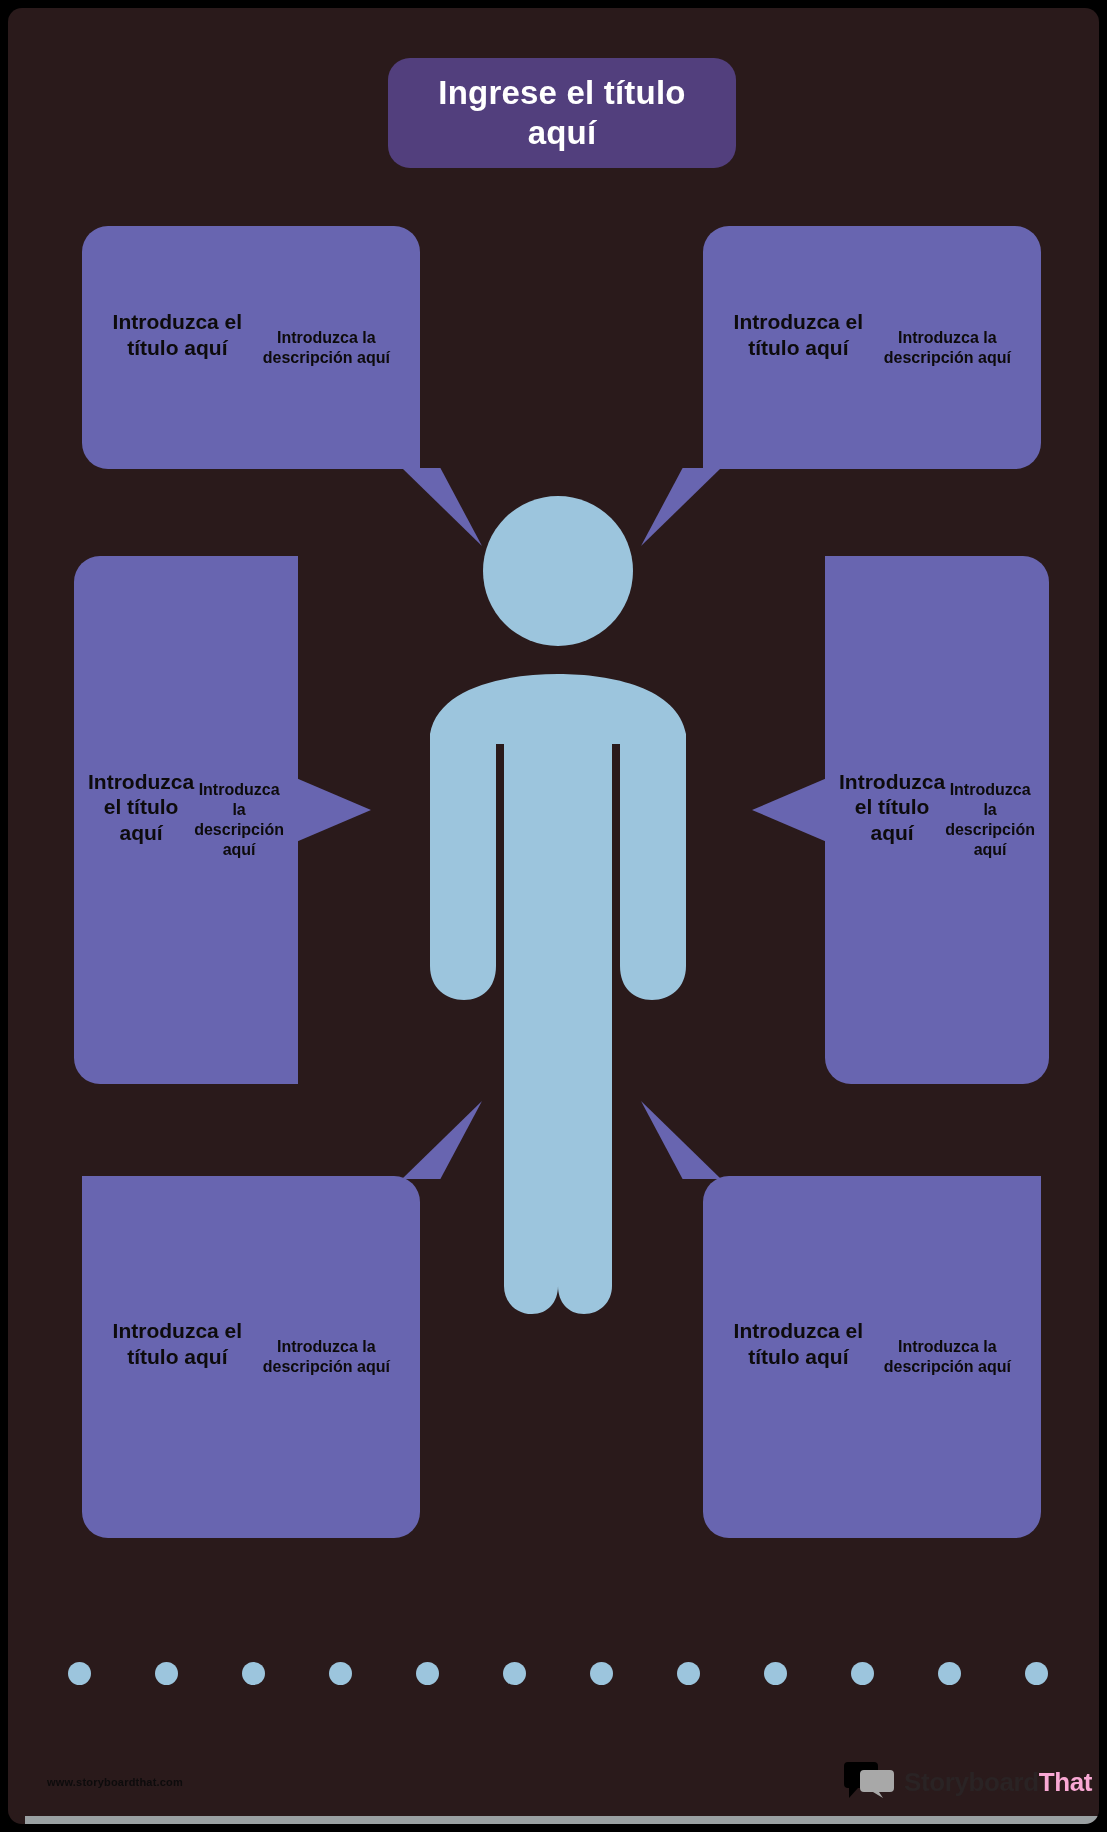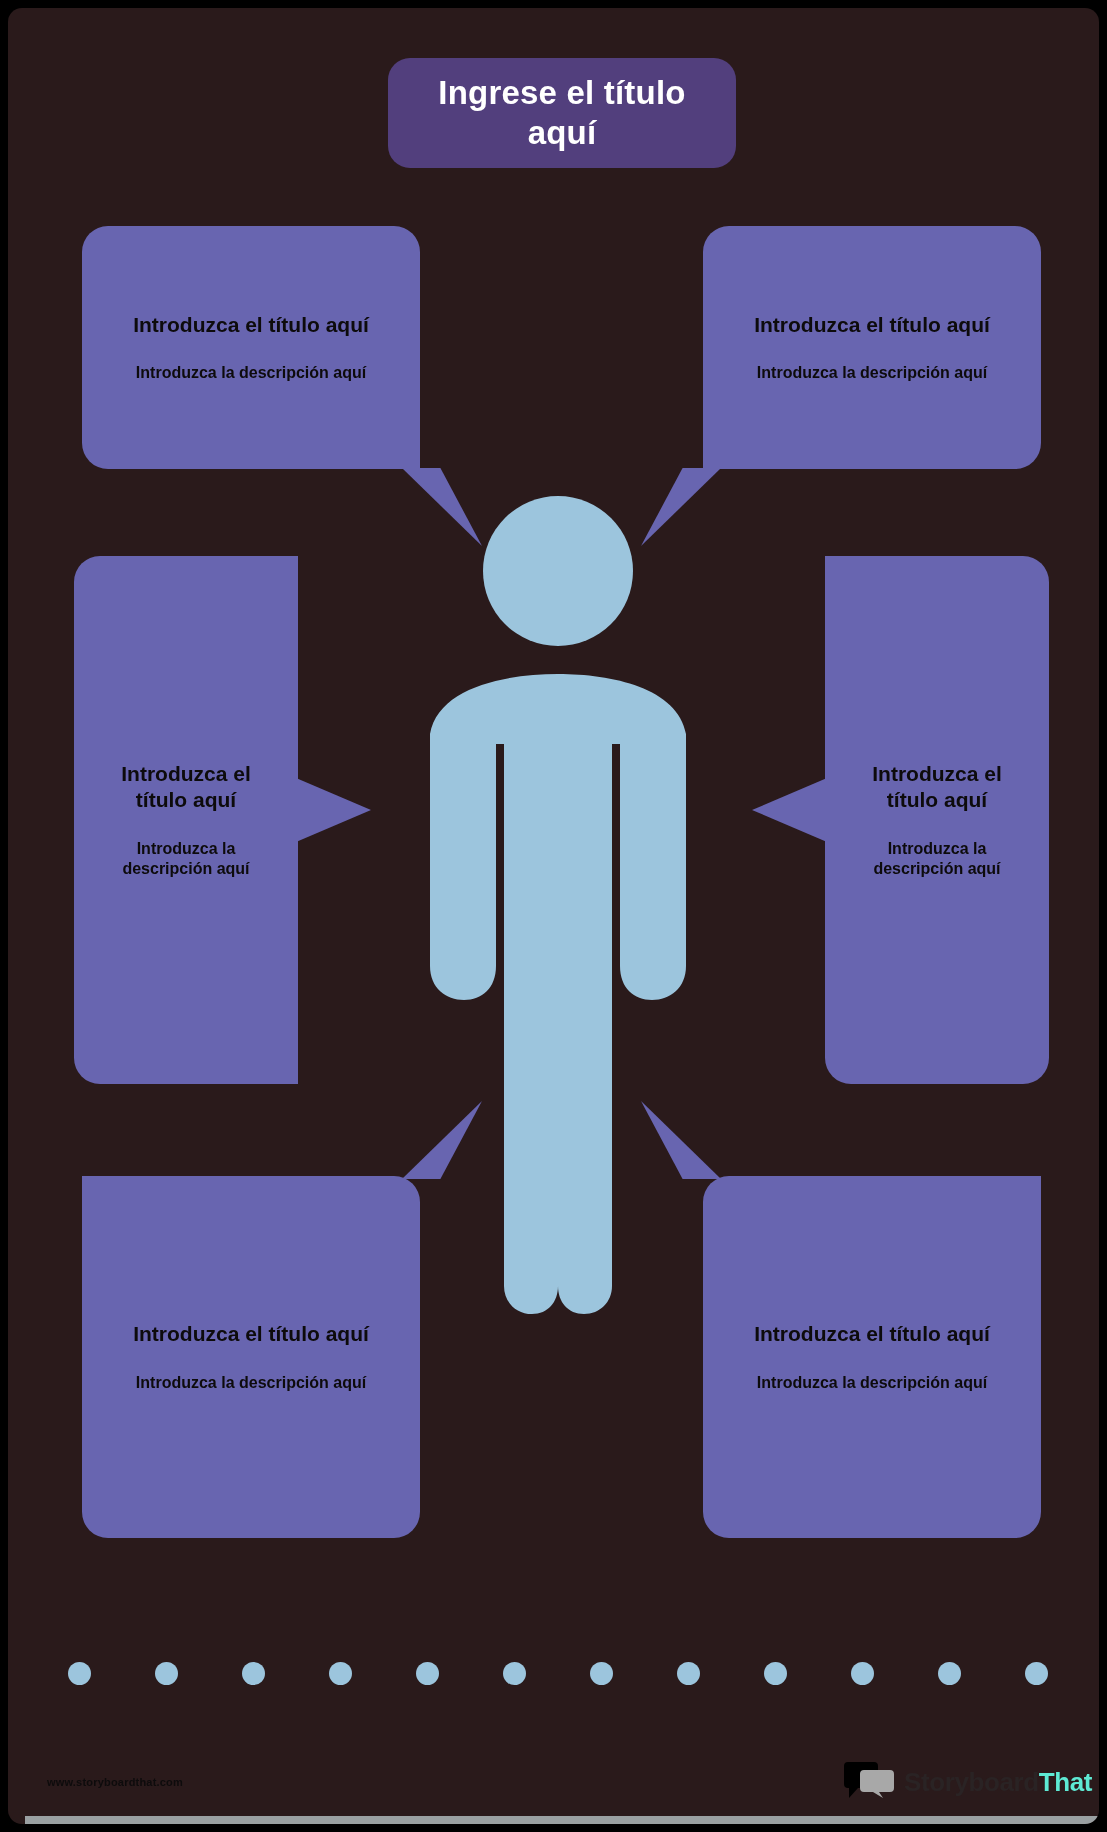--- a/index.html
+++ b/index.html
@@ -57,21 +57,21 @@
     line-height: 1.22;
     letter-spacing: 0.2px;
   }
 
   
   .callout {
     position: absolute;
     background: #6865b0;
     box-sizing: border-box;
     display: flex;
-    flex-direction: column;
+    flex-direction: row;
     align-items: center;
     justify-content: center;
     text-align: center;
     padding: 14px 20px;
   }
   .callout .c-title {
     color: #0d0b0c;
     font-weight: bold;
     font-size: 21px;
     line-height: 1.22;
@@ -187,21 +187,21 @@
   }
   #brand-mark { width: 54px; height: 40px; }
   #brand-text {
     color: #141011;
     font-size: 26px;
     font-weight: bold;
     letter-spacing: -0.4px;
     white-space: nowrap;
   }
   #brand-text .light { color: #2a2324; }
-  #brand-text .dark  { color: #5eead4; }
+  #brand-text .dark  { color: #f9a8d4; }
 
   #footer-bar {
     position: absolute;
     left: 0;
     bottom: 0;
     width: 1091px;
     height: 8px;
     background: #9aa0a2;
   }
 </style>

